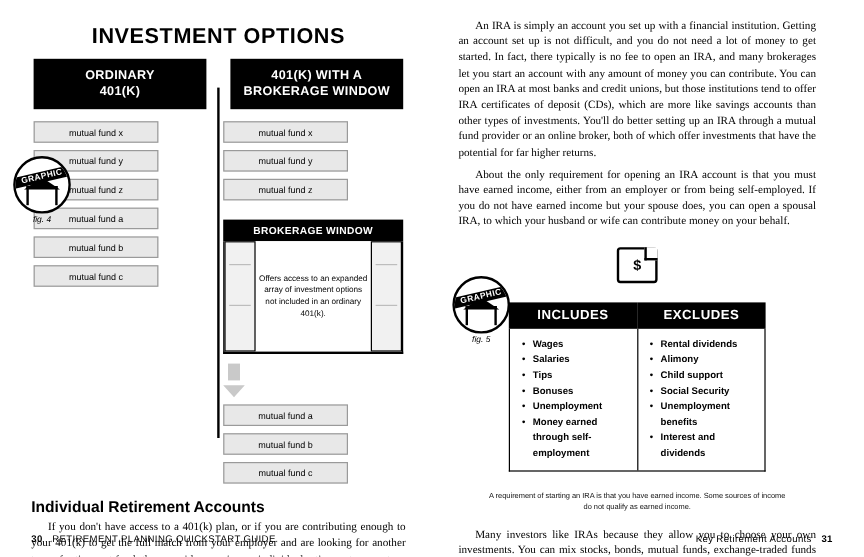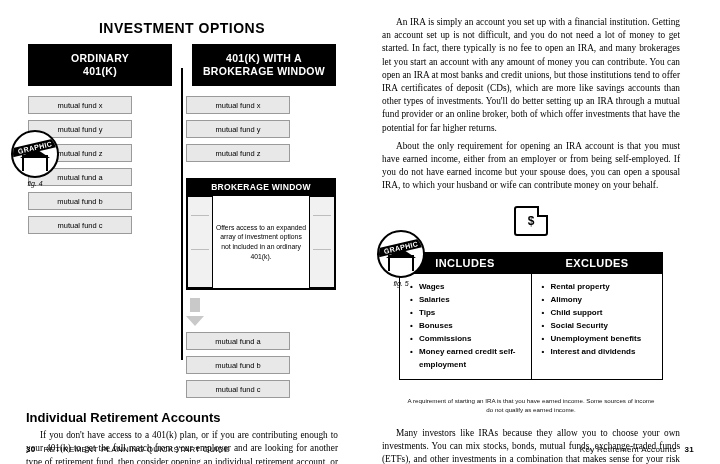--- a/index.html
+++ b/index.html
@@ -15,21 +15,21 @@
   .page-left{width:360px;padding:16px 22px 0 26px;}
   .page-right{width:360px;padding:16px 40px 0 22px;}
 
   
   .fig-title{
     font-family:"Liberation Sans", sans-serif;
     font-weight:bold;
     text-align:center;
     letter-spacing:.5px;
   }
-  #investment-options-title{font-size:14px;margin:4px 0 8px;}
+  #investment-options-title{font-size:18px;margin:4px 0 8px;}
   #earned-income-title{font-size:19px;margin:6px 0 8px;}
 
   
   .io-wrap{position:relative;width:308px;margin:0 auto;}
   .io-head{display:flex;gap:20px;}
   .io-head .hcell{
     flex:1;background:#000;color:#fff;
     font-family:"Liberation Sans", sans-serif;font-weight:bold;
     font-size:10.5px;text-align:center;padding:8px 4px;line-height:1.25;
     letter-spacing:.3px;
@@ -108,21 +108,21 @@
   
   .ei-icon{
     width:30px;height:26px;border:2px solid #000;border-radius:3px;margin:0 auto 6px;
     position:relative;background:#fff;
   }
   .ei-icon .dollar{
     position:absolute;inset:0;display:flex;align-items:center;justify-content:center;
     font-family:"Liberation Sans", sans-serif;font-weight:bold;font-size:12px;
   }
   .ei-icon .fold{position:absolute;top:-2px;right:-2px;width:9px;height:9px;background:#fff;border-left:2px solid #000;border-bottom:2px solid #000;transform:rotate(0deg);}
-  .ei-wrap{width:264px;margin:16px auto;}
+  .ei-wrap{width:214px;margin:16px auto;}
   .ei-head{display:flex;}
   .ei-head .c{
     flex:1;background:#000;color:#fff;font-family:"Liberation Sans", sans-serif;
     font-weight:bold;font-size:11px;text-align:center;padding:5px 2px;letter-spacing:.4px;
   }
   .ei-body{display:flex;border:1px solid #000;border-top:none;}
   .ei-body .c{flex:1;padding:7px 6px 7px 8px;}
   .ei-body .c.left{border-right:1px solid #000;}
   .ei-body ul{margin:0;padding:0 0 0 11px;list-style:none;}
   .ei-body li{
@@ -240,27 +240,27 @@
           <div class="c">INCLUDES</div>
           <div class="c">EXCLUDES</div>
         </div>
         <div class="ei-body">
           <div class="c left">
             <ul>
               <li>Wages</li>
               <li>Salaries</li>
               <li>Tips</li>
               <li>Bonuses</li>
-              <li>Commissions</li>
-              <li>Money earned credit self-employment</li>
+              <li>Unemployment</li>
+              <li>Money earned through self-employment</li>
             </ul>
           </div>
           <div class="c">
             <ul>
-              <li>Rental property</li>
+              <li>Rental dividends</li>
               <li>Alimony</li>
               <li>Child support</li>
               <li>Social Security</li>
               <li>Unemployment benefits</li>
               <li>Interest and dividends</li>
             </ul>
           </div>
         </div>
       </div>
 

